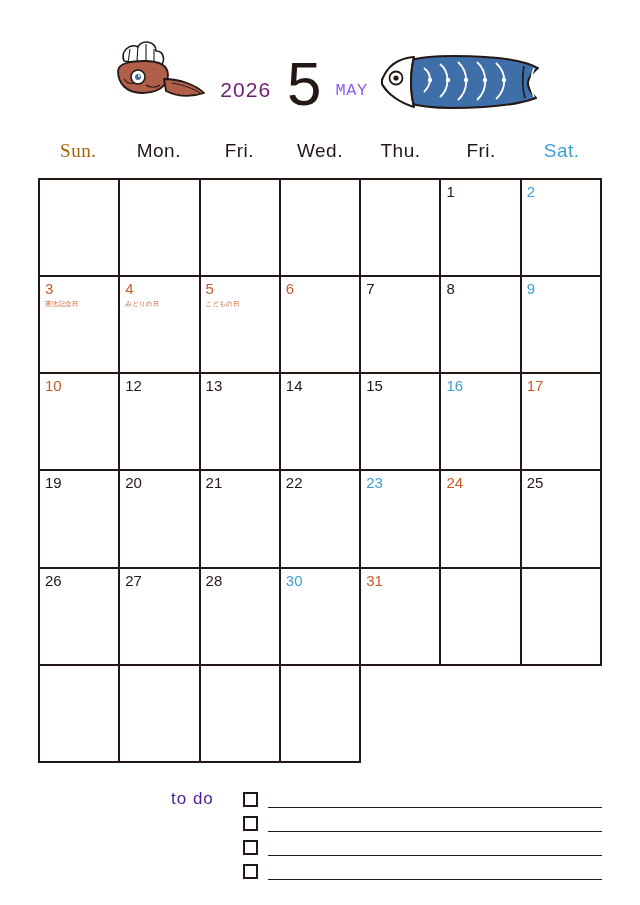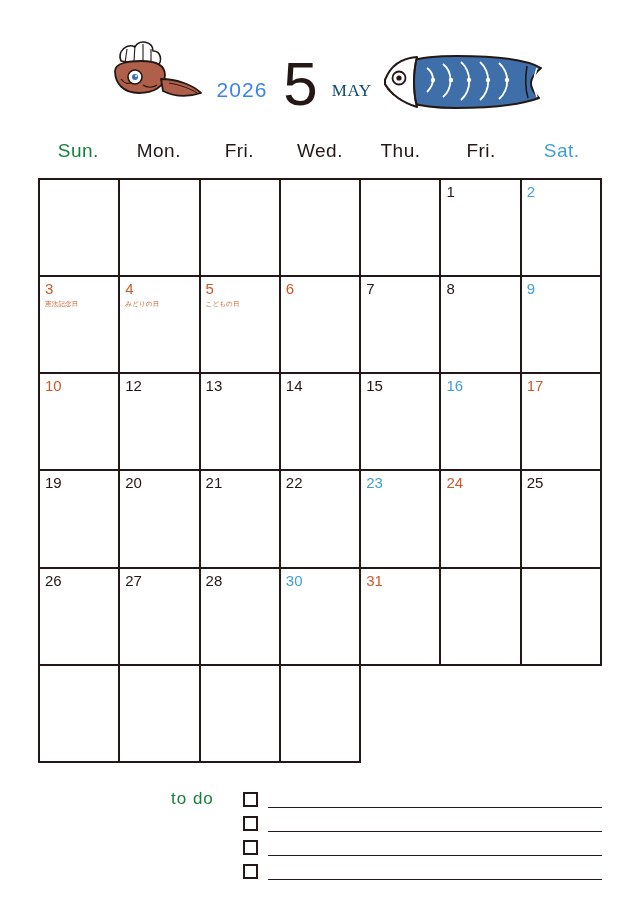--- a/index.html
+++ b/index.html
@@ -37,40 +37,40 @@
     align-items: center;
     justify-content: center;
     height: 95px;
     gap: 6px;
   }
 
   .year {
     font-family: "Liberation Sans", sans-serif;
     font-size: 21px;
     letter-spacing: 1px;
-    color: #3b82f6;
+    color: #701a75;
     padding-top: 16px;
   }
 
   .month-num {
     font-family: "Liberation Sans", sans-serif;
     font-size: 62px;
     font-weight: 400;
     line-height: 1;
     color: #231815;
     padding: 0 8px 0 10px;
     position: relative;
     top: 2px;
   }
 
   .month-en {
-    font-family: Liberation Serif, serif;
+    font-family: Liberation Mono, monospace;
     font-size: 17px;
     letter-spacing: 0.5px;
-    color: #0c4a6e;
+    color: #8b5cf6;
     padding-top: 18px;
   }
 
   .art-left {
     width: 120px;
     height: 90px;
     position: relative;
   }
   .art-right {
     width: 172px;
@@ -86,21 +86,21 @@
     width: 564px;
     display: flex;
   }
   .weekday {
     width: 80.57px;
     text-align: center;
     font-size: 19px;
     letter-spacing: 0.5px;
     color: #231815;
   }
-  .weekday.sun { color: #15803d; }
+  .weekday.sun { color: #a16207; font-family: Liberation Serif, serif; }
   .weekday.sat { color: #3f9fd4; }
 
   
   .grid {
     position: absolute;
     left: 38px;
     top: 178px;
     width: 564px;
     height: 585px;
     border-top: 2.5px solid #231815;
@@ -140,21 +140,21 @@
     left: 38px;
     top: 786px;
     width: 564px;
   }
   .todo-label {
     position: absolute;
     left: 133px;
     top: 3px;
     font-size: 17px;
     letter-spacing: 1px;
-    color: #15803d;
+    color: #4c1d95;
   }
   .todo-rows {
     position: absolute;
     left: 205px;
     top: 0;
     width: 359px;
   }
   .todo-row {
     display: flex;
     align-items: flex-end;

